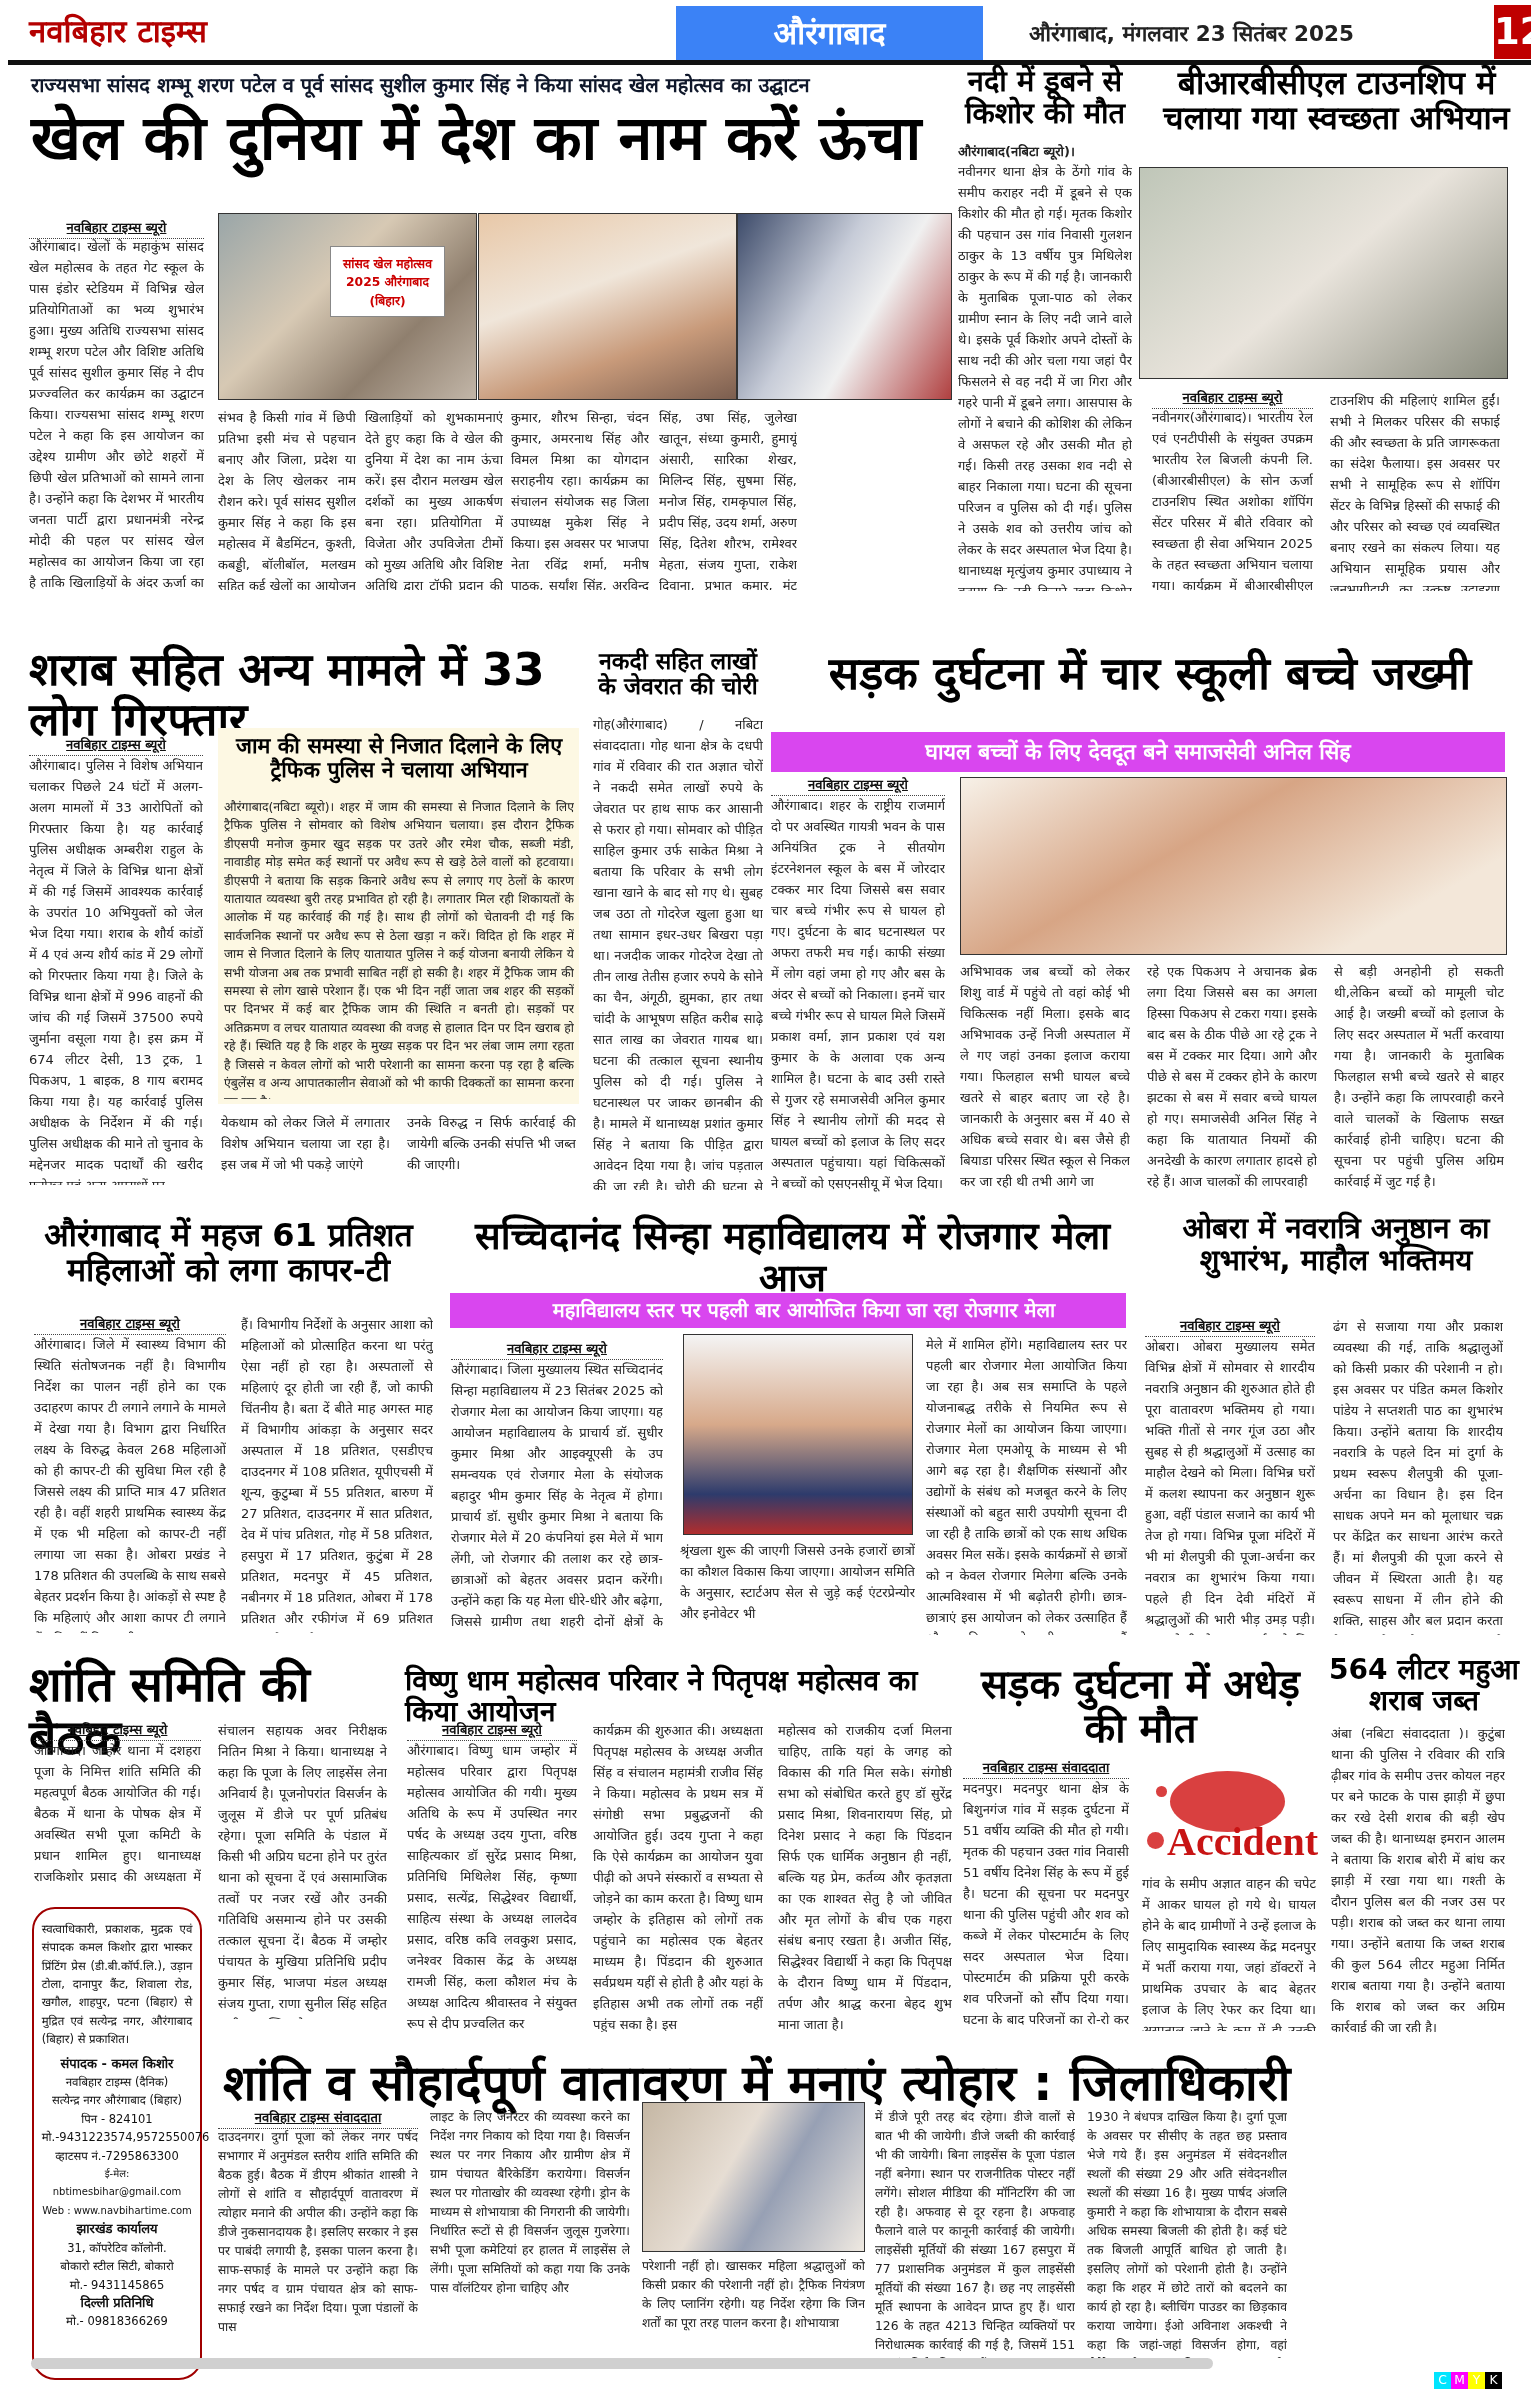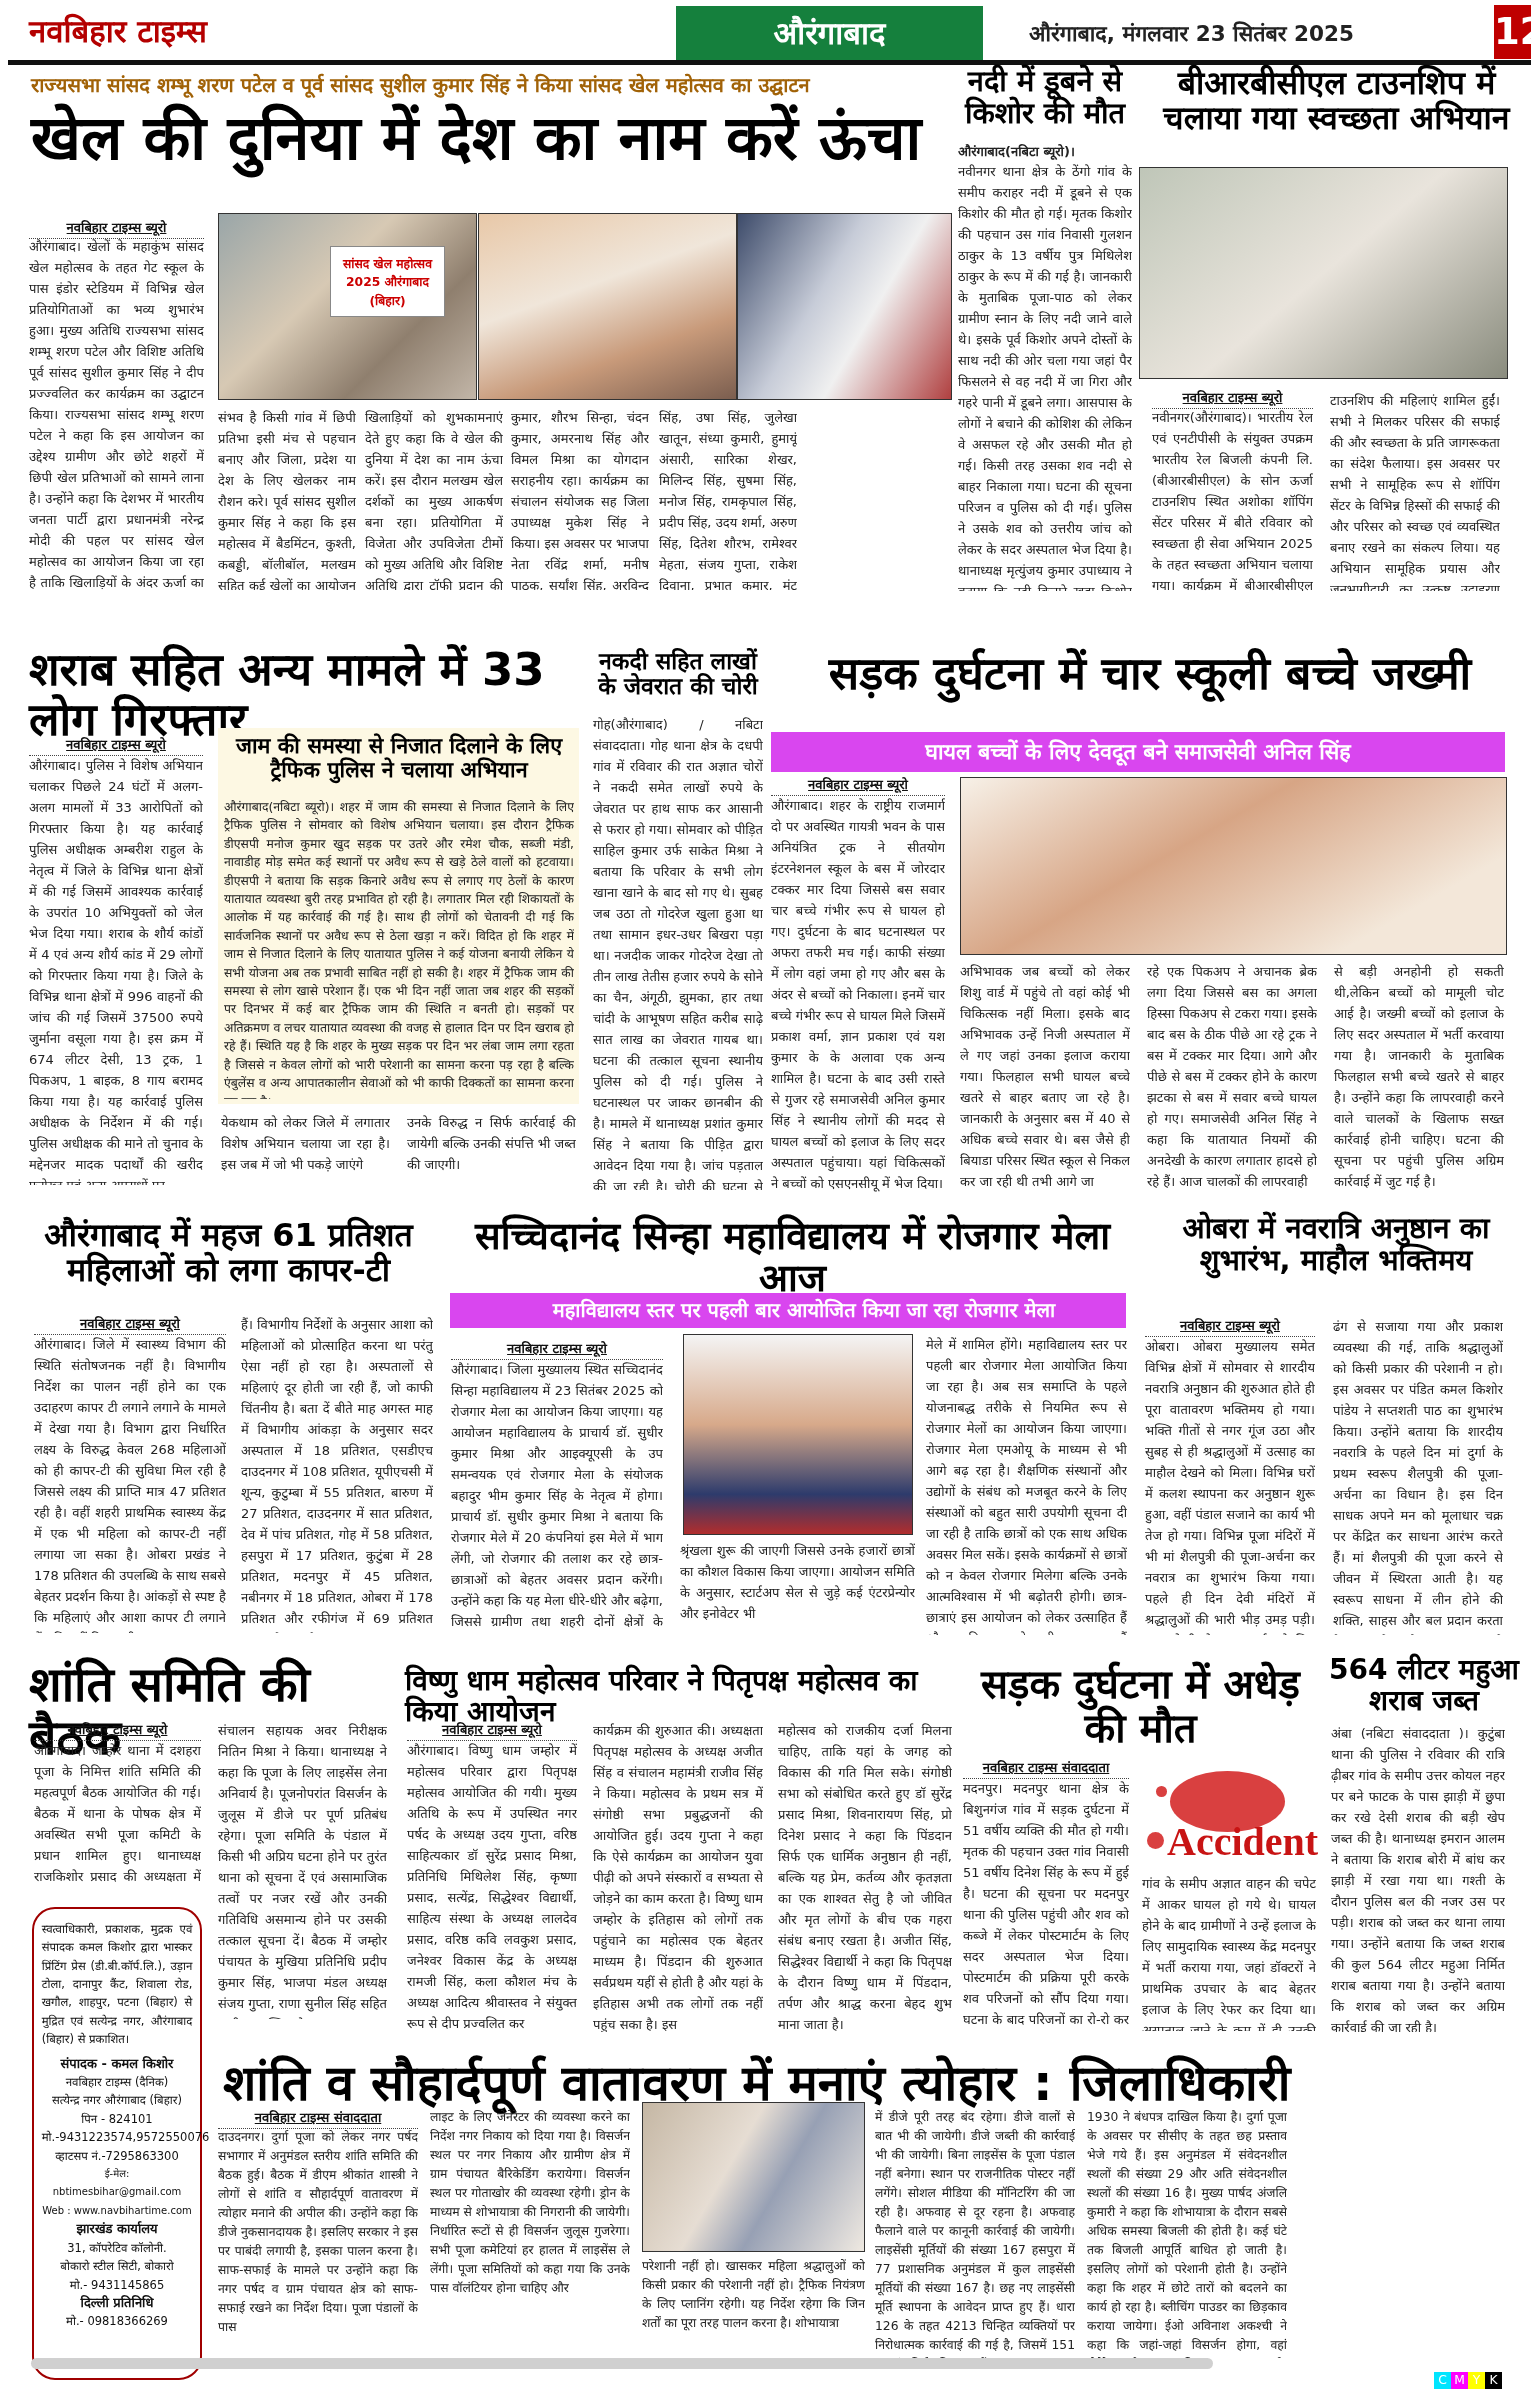--- a/index.html
+++ b/index.html
@@ -1,24 +1,24 @@
 <!DOCTYPE html>
 <html style="font-size:12.3px"><head>
 <meta charset="utf-8">
 <style>
 *{box-sizing:border-box;margin:0;padding:0}
 body{width:1535px;height:2401px;background:#fff;font-family:"DejaVu Sans","Liberation Sans",sans-serif;color:#111;position:relative;overflow:hidden}
 .abs{position:absolute}
 .masthead-title{left:29px;top:9.2px;font-size:31px;font-weight:bold;color:#b40000}
-.section-box{left:676px;top:6.1px;width:307px;height:54px;background:#15803d;color:#fff;font-size:31px;font-weight:bold;text-align:center;line-height:54px}
+.section-box{left:676px;top:6.1px;width:307px;height:54px;background:#3b82f6;color:#fff;font-size:31px;font-weight:bold;text-align:center;line-height:54px}
 .dateline{left:1029px;top:18.4px;font-size:21.5px;font-weight:bold;color:#222}
 .pageno{left:1494px;top:4.6px;width:37px;height:54px;background:#bf0000;color:#fff;font-size:37px;font-weight:bold;text-align:center;line-height:54px}
 .rule{left:7.7px;top:60px;width:1523px;height:4.6px;background:#111}
 .hl{font-weight:bold;color:#000;line-height:1.1}
-.redsub{color:#a16207;font-weight:bold}
+.redsub{color:#0f172a;font-weight:bold}
 .redbar{background:#d946ef;color:#fff;font-weight:bold;text-align:center}
 .byline{font-size:13px;font-weight:bold;text-align:center;border-bottom:0.8px dotted #444;padding-bottom:1.5px;text-decoration:underline}
 .body{font-size:13px;line-height:21px;text-align:justify;color:#222;overflow:hidden}
 .photo{background:linear-gradient(135deg,#9aa6a8,#d7c9b4 40%,#8f7f6e 70%,#c2b6a8);border:0.8px solid #333}
 .photo.p2{background:linear-gradient(160deg,#e8c8a8,#f0e6da 40%,#c89a7a 70%,#7b5e4f)}
 .photo.p3{background:linear-gradient(120deg,#3d4b6a,#c7ccd8 40%,#f0f0f0 60%,#b04040)}
 .photo.p4{background:linear-gradient(140deg,#bfc6b8,#e9e4dc 50%,#8a8c7e)}
 .photo.p5{background:linear-gradient(150deg,#f7f1e8,#d7a585 40%,#f3e7d9 80%)}
 .highlight{background:#fdf8e3}
 .imprint{border:2.3px solid #a00000;border-radius:23px;padding:10.7px 7.7px;text-align:center;font-size:11.5px;line-height:18.4px}

